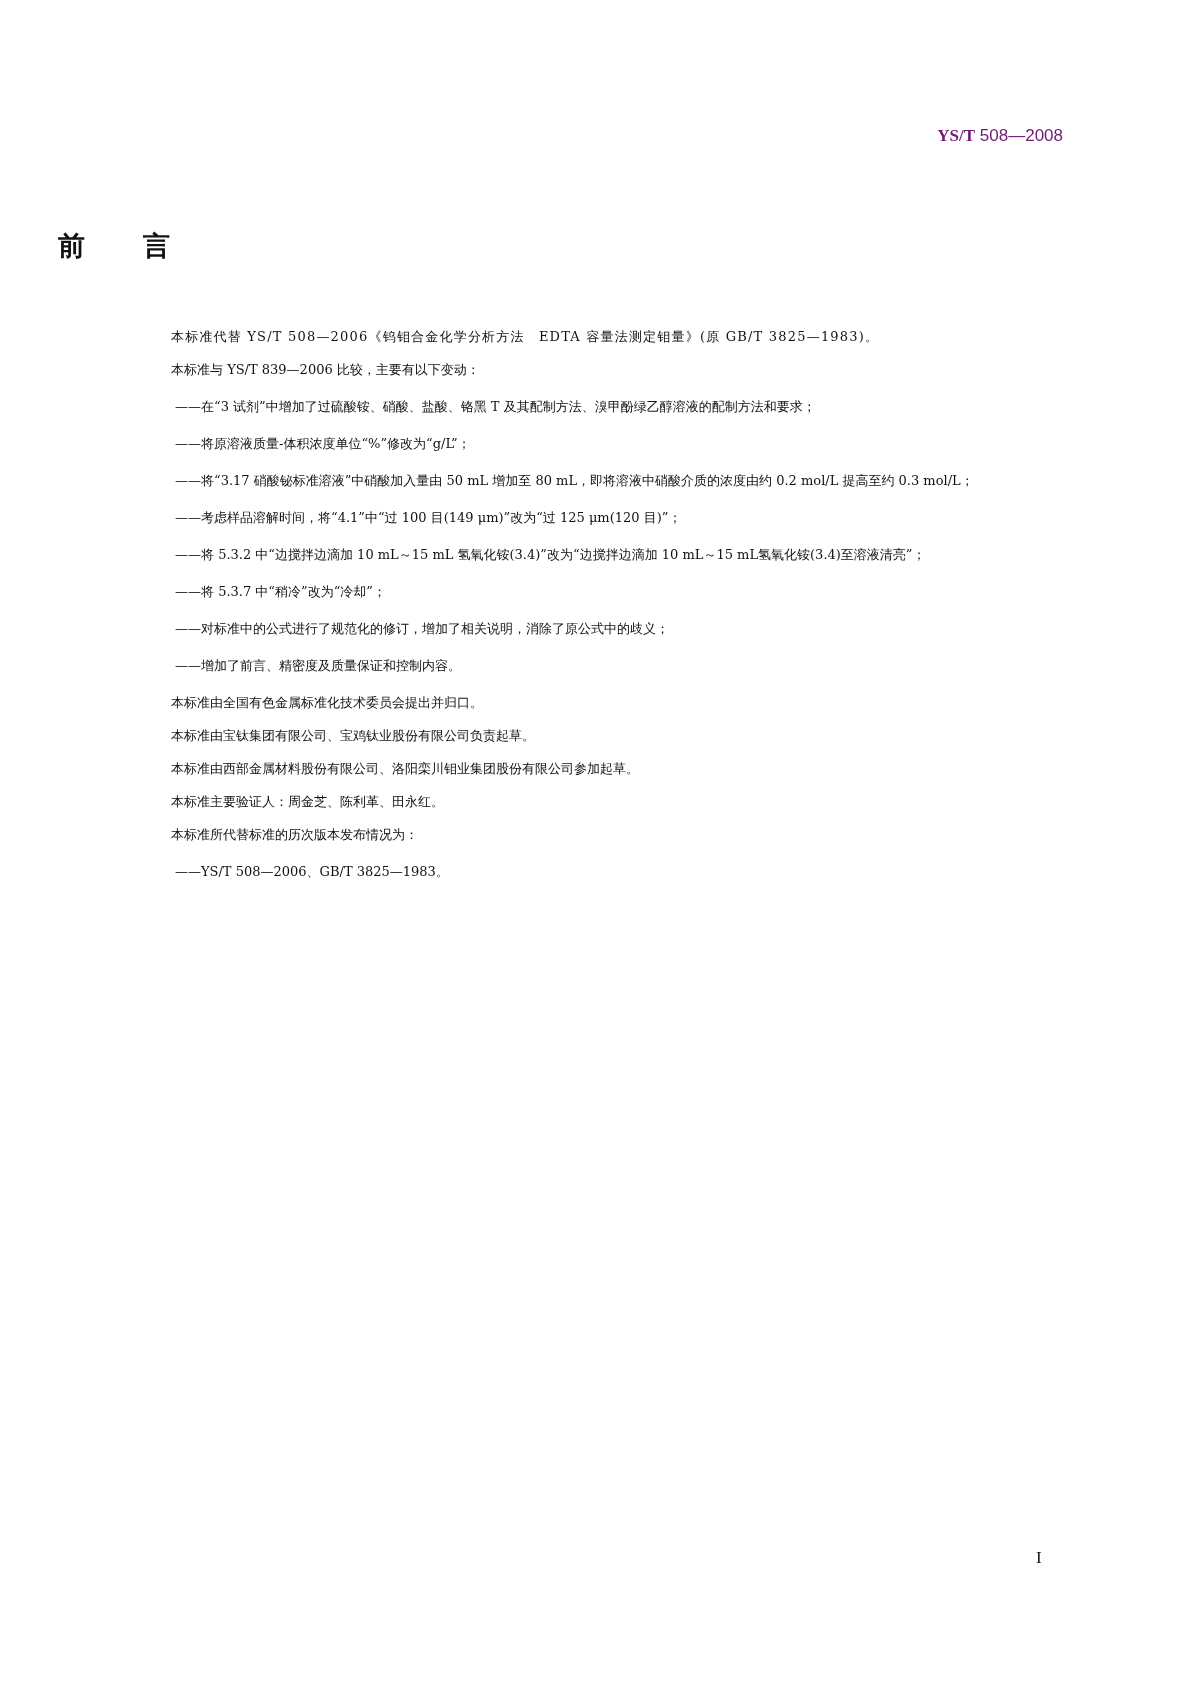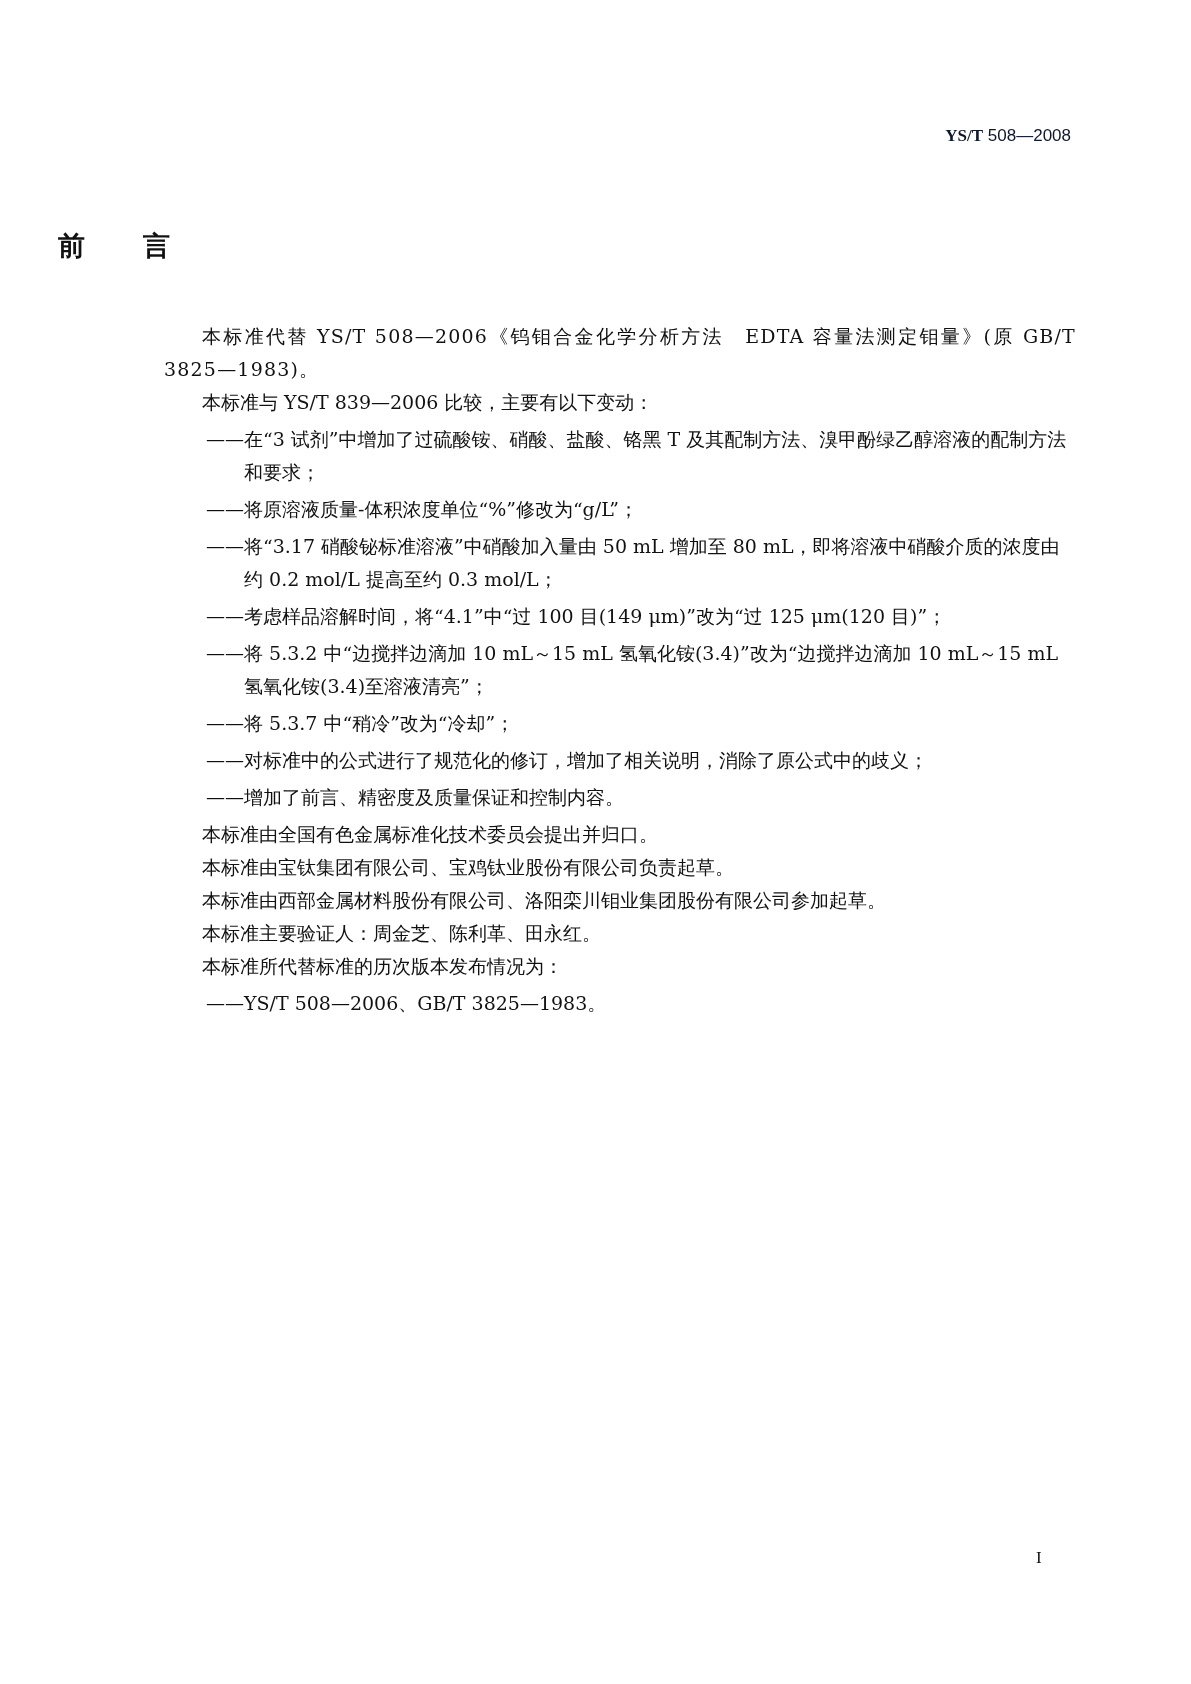--- a/index.html
+++ b/index.html
@@ -1,25 +1,25 @@
 <!DOCTYPE html>
 <html><head>
 <meta charset="utf-8">
 <style>
   html, body { margin: 0; padding: 0; background: #ffffff; }
   body { width: 1191px; height: 1684px; position: relative; overflow: hidden;
          font-family: "DejaVu Serif", "Liberation Serif", serif; color: #111; }
-  .std-code { position: absolute; top: 126px; right: 120px; font-size: 17px;
-              font-family: "Liberation Sans", "DejaVu Sans", sans-serif; color: #0f172a; }
+  .std-code { position: absolute; top: 126px; right: 128px; font-size: 17px;
+              font-family: "Liberation Sans", "DejaVu Sans", sans-serif; color: #701a75; }
   .std-code .bold { font-weight: bold; font-family: "Liberation Serif", serif; }
   .title { position: absolute; top: 228px; left: 0; width: 1191px; text-align: left;
            font-family: "DejaVu Sans", sans-serif; font-weight: bold; font-size: 27px;
            letter-spacing: 58px; text-indent: 58px; }
-  .body { position: absolute; top: 320px; left: 164px; width: 912px;
-          font-size: 19px; line-height: 33px; }
+  .body { position: absolute; top: 320px; left: 145px; width: 912px;
+          font-size: 13px; line-height: 33px; }
   .p { margin: 0; text-indent: 2em; text-align: justify; }
   .p.first { text-align: justify; text-align-last: left; letter-spacing: 1.2px; }
   .item { margin: 4px; padding-left: 2em; position: relative; }
   .item .txt { display: block; padding-left: 2em; text-indent: -2em; }
   .page-no { position: absolute; top: 1548px; left: 1036px; font-size: 17px;
              font-family: "Liberation Serif", serif; }
 </style>
 </head>
 <body>
 

